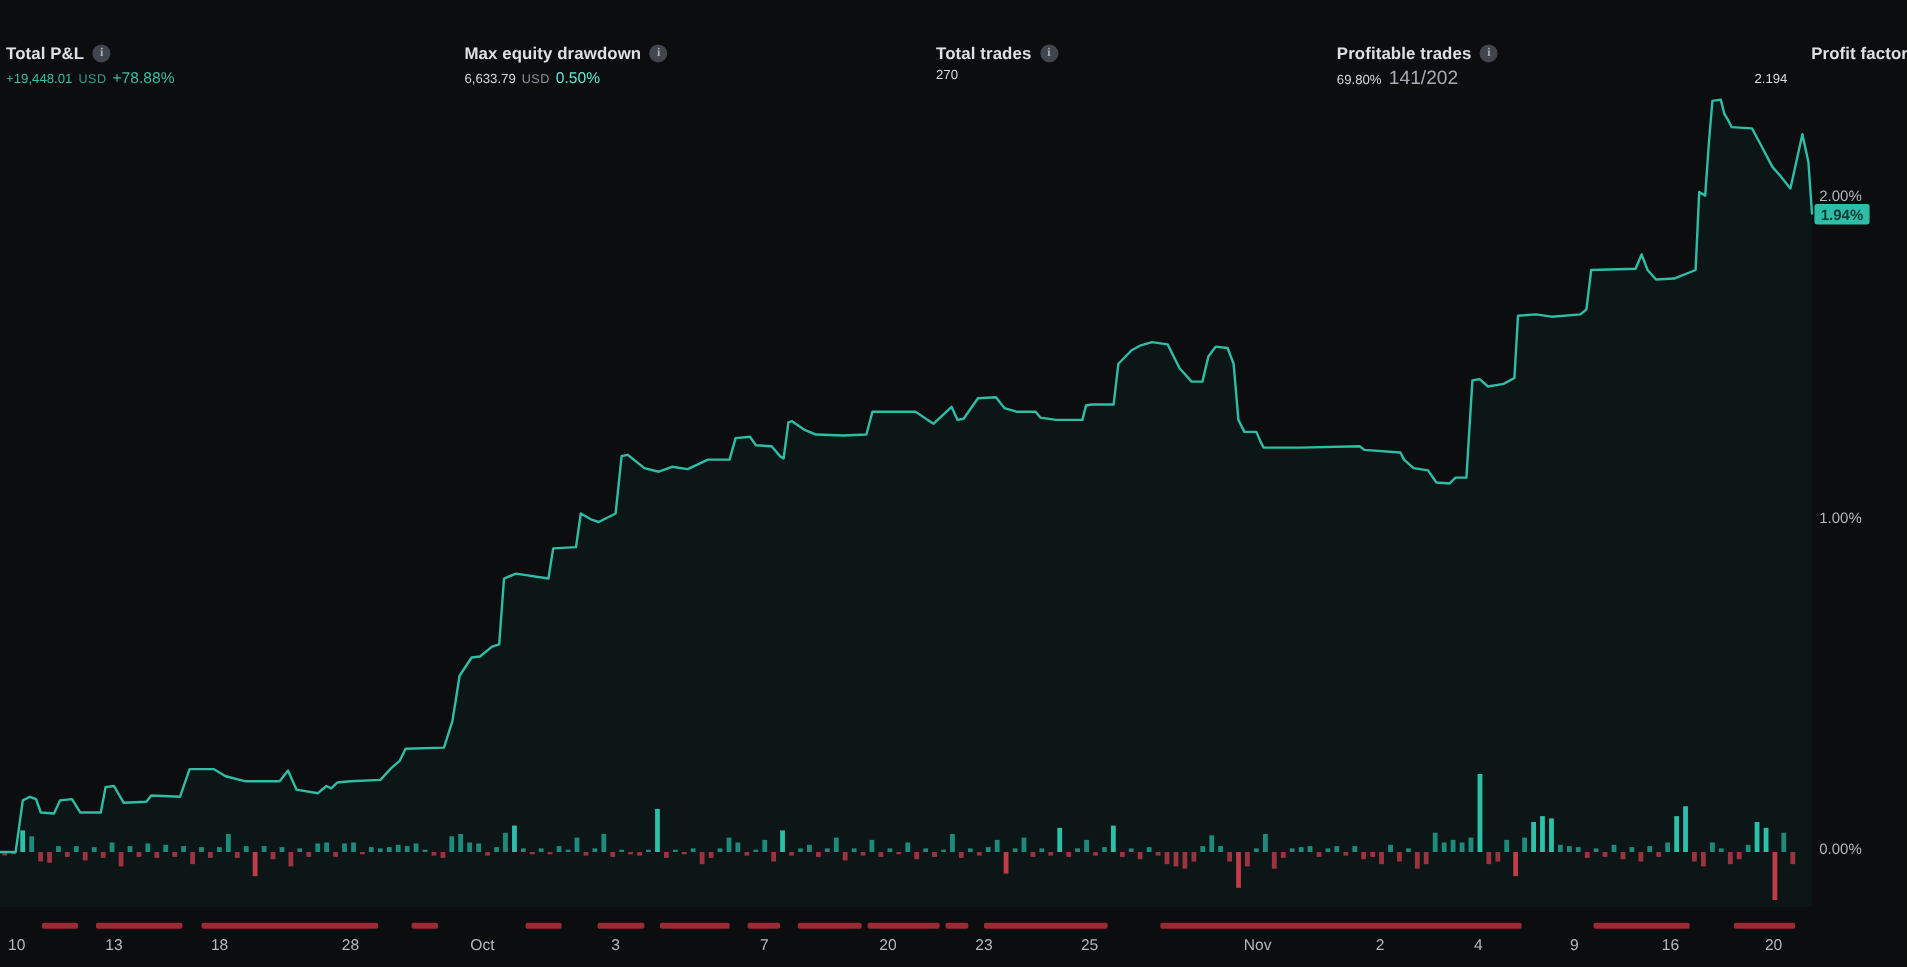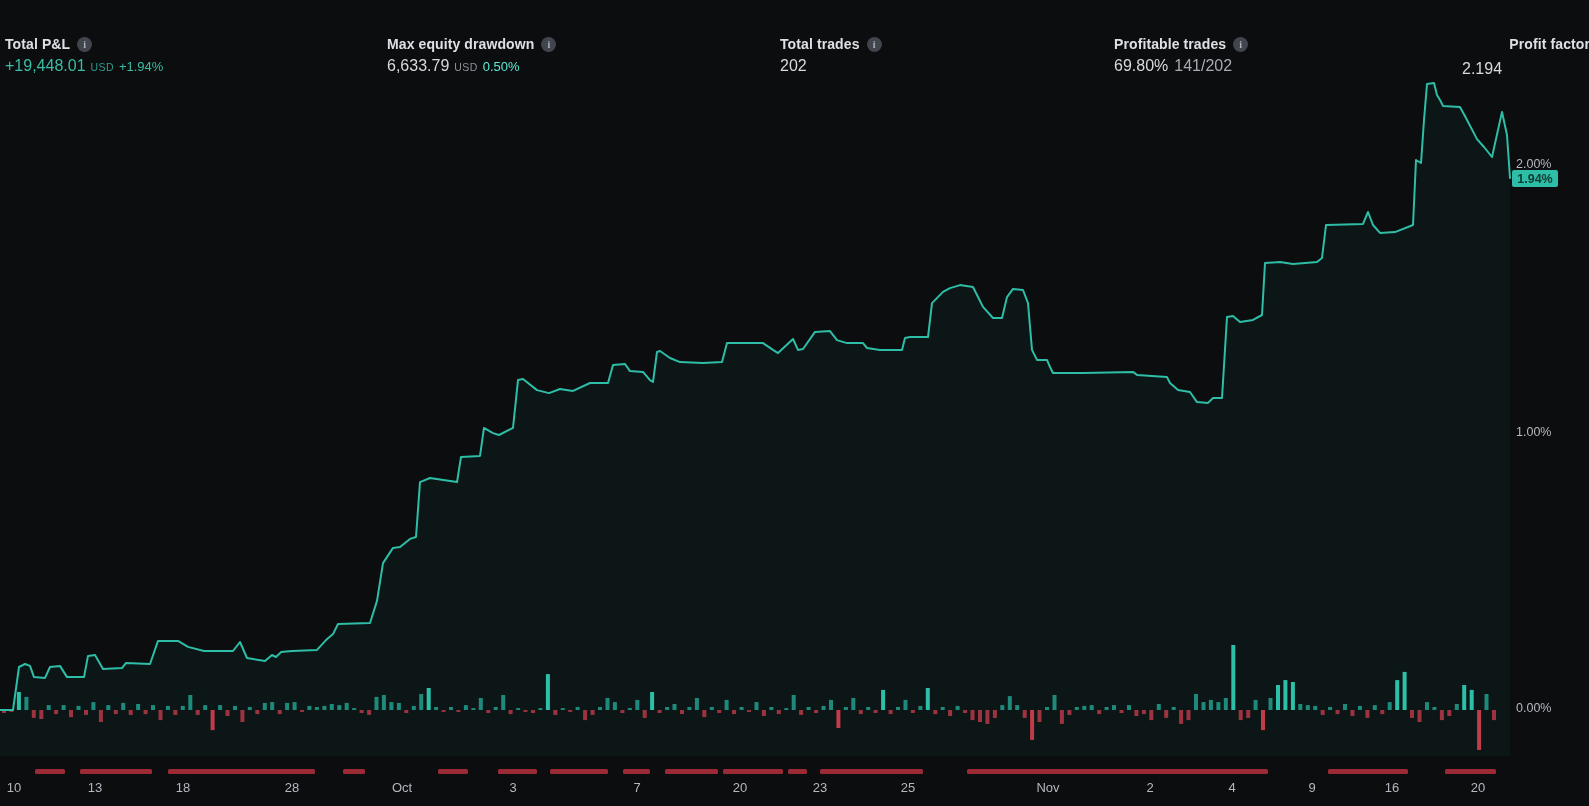--- a/index.html
+++ b/index.html
@@ -6,21 +6,21 @@
     font-family:"Liberation Sans",sans-serif;}
   .app{position:relative;width:1589px;height:806px;background:#0b0d0e;}
   .hdr{position:absolute;left:0;top:0;width:1589px;height:55px;margin-top:28px;}
   .stat{position:absolute;top:7px;}
   .stat-label-row{display:flex;align-items:center;height:18px;}
   .stat-label{font-size:14px;font-weight:700;color:#dde0e4;letter-spacing:.1px;}
   .info-icon{display:inline-flex;align-items:center;justify-content:center;width:15px;height:15px;
     margin-left:7px;border-radius:50%;background:#41454e;color:#aeb1b8;font-size:10px;font-weight:700;
     font-family:"Liberation Serif",serif;cursor:pointer;}
   .stat-value-row{margin-top:4px;height:20px;display:flex;align-items:baseline;}
-  .stat-value{font-size:16px;color:#d7dade;}
+  .stat-value{font-size:11px;color:#d7dade;}
   .stat-unit{font-size:10.5px;color:#8f939c;margin:0 5px 0 5px;letter-spacing:.4px;}
   .stat-extra{font-size:13px;color:#5eead4;}
   .stat-1 .stat-value{color:#3cbca5;}
   .stat-1 .stat-unit{color:#2f9e8d;}
   .stat-1 .stat-extra{color:#3cbca5;}
   .stat-4 .stat-extra{font-size:16px;color:#a7aab3;margin-left:6px;}
   .stat-5{width:150px;}
   .stat-5 .stat-label-row{justify-content:flex-end;}
   .stat-5 .stat-value-row{position:absolute;left:0;top:21px;}
   svg{position:absolute;left:0;top:0;font-family:"Liberation Sans",sans-serif;}
@@ -275,21 +275,21 @@
   <div class="hdr">
 
     <div class="stat stat-1" style="left:5px">
       <div class="stat-label-row">
         <span class="stat-label">Total P&amp;L</span>
         <span class="info-icon">i</span>
       </div>
       <div class="stat-value-row">
         <span class="stat-value">+19,448.01</span>
         <span class="stat-unit">USD</span>
-        <span class="stat-extra">+1.94%</span>
+        <span class="stat-extra">+78.88%</span>
       </div>
     </div>
 
     <div class="stat stat-2" style="left:387px">
       <div class="stat-label-row">
         <span class="stat-label">Max equity drawdown</span>
         <span class="info-icon">i</span>
       </div>
       <div class="stat-value-row">
         <span class="stat-value">6,633.79</span>
@@ -297,21 +297,21 @@
         <span class="stat-extra">0.50%</span>
       </div>
     </div>
 
     <div class="stat stat-3" style="left:780px">
       <div class="stat-label-row">
         <span class="stat-label">Total trades</span>
         <span class="info-icon">i</span>
       </div>
       <div class="stat-value-row">
-        <span class="stat-value">202</span>
+        <span class="stat-value">270</span>
       </div>
     </div>
 
     <div class="stat stat-4" style="left:1114px">
       <div class="stat-label-row">
         <span class="stat-label">Profitable trades</span>
         <span class="info-icon">i</span>
       </div>
       <div class="stat-value-row">
         <span class="stat-value">69.80%</span>

